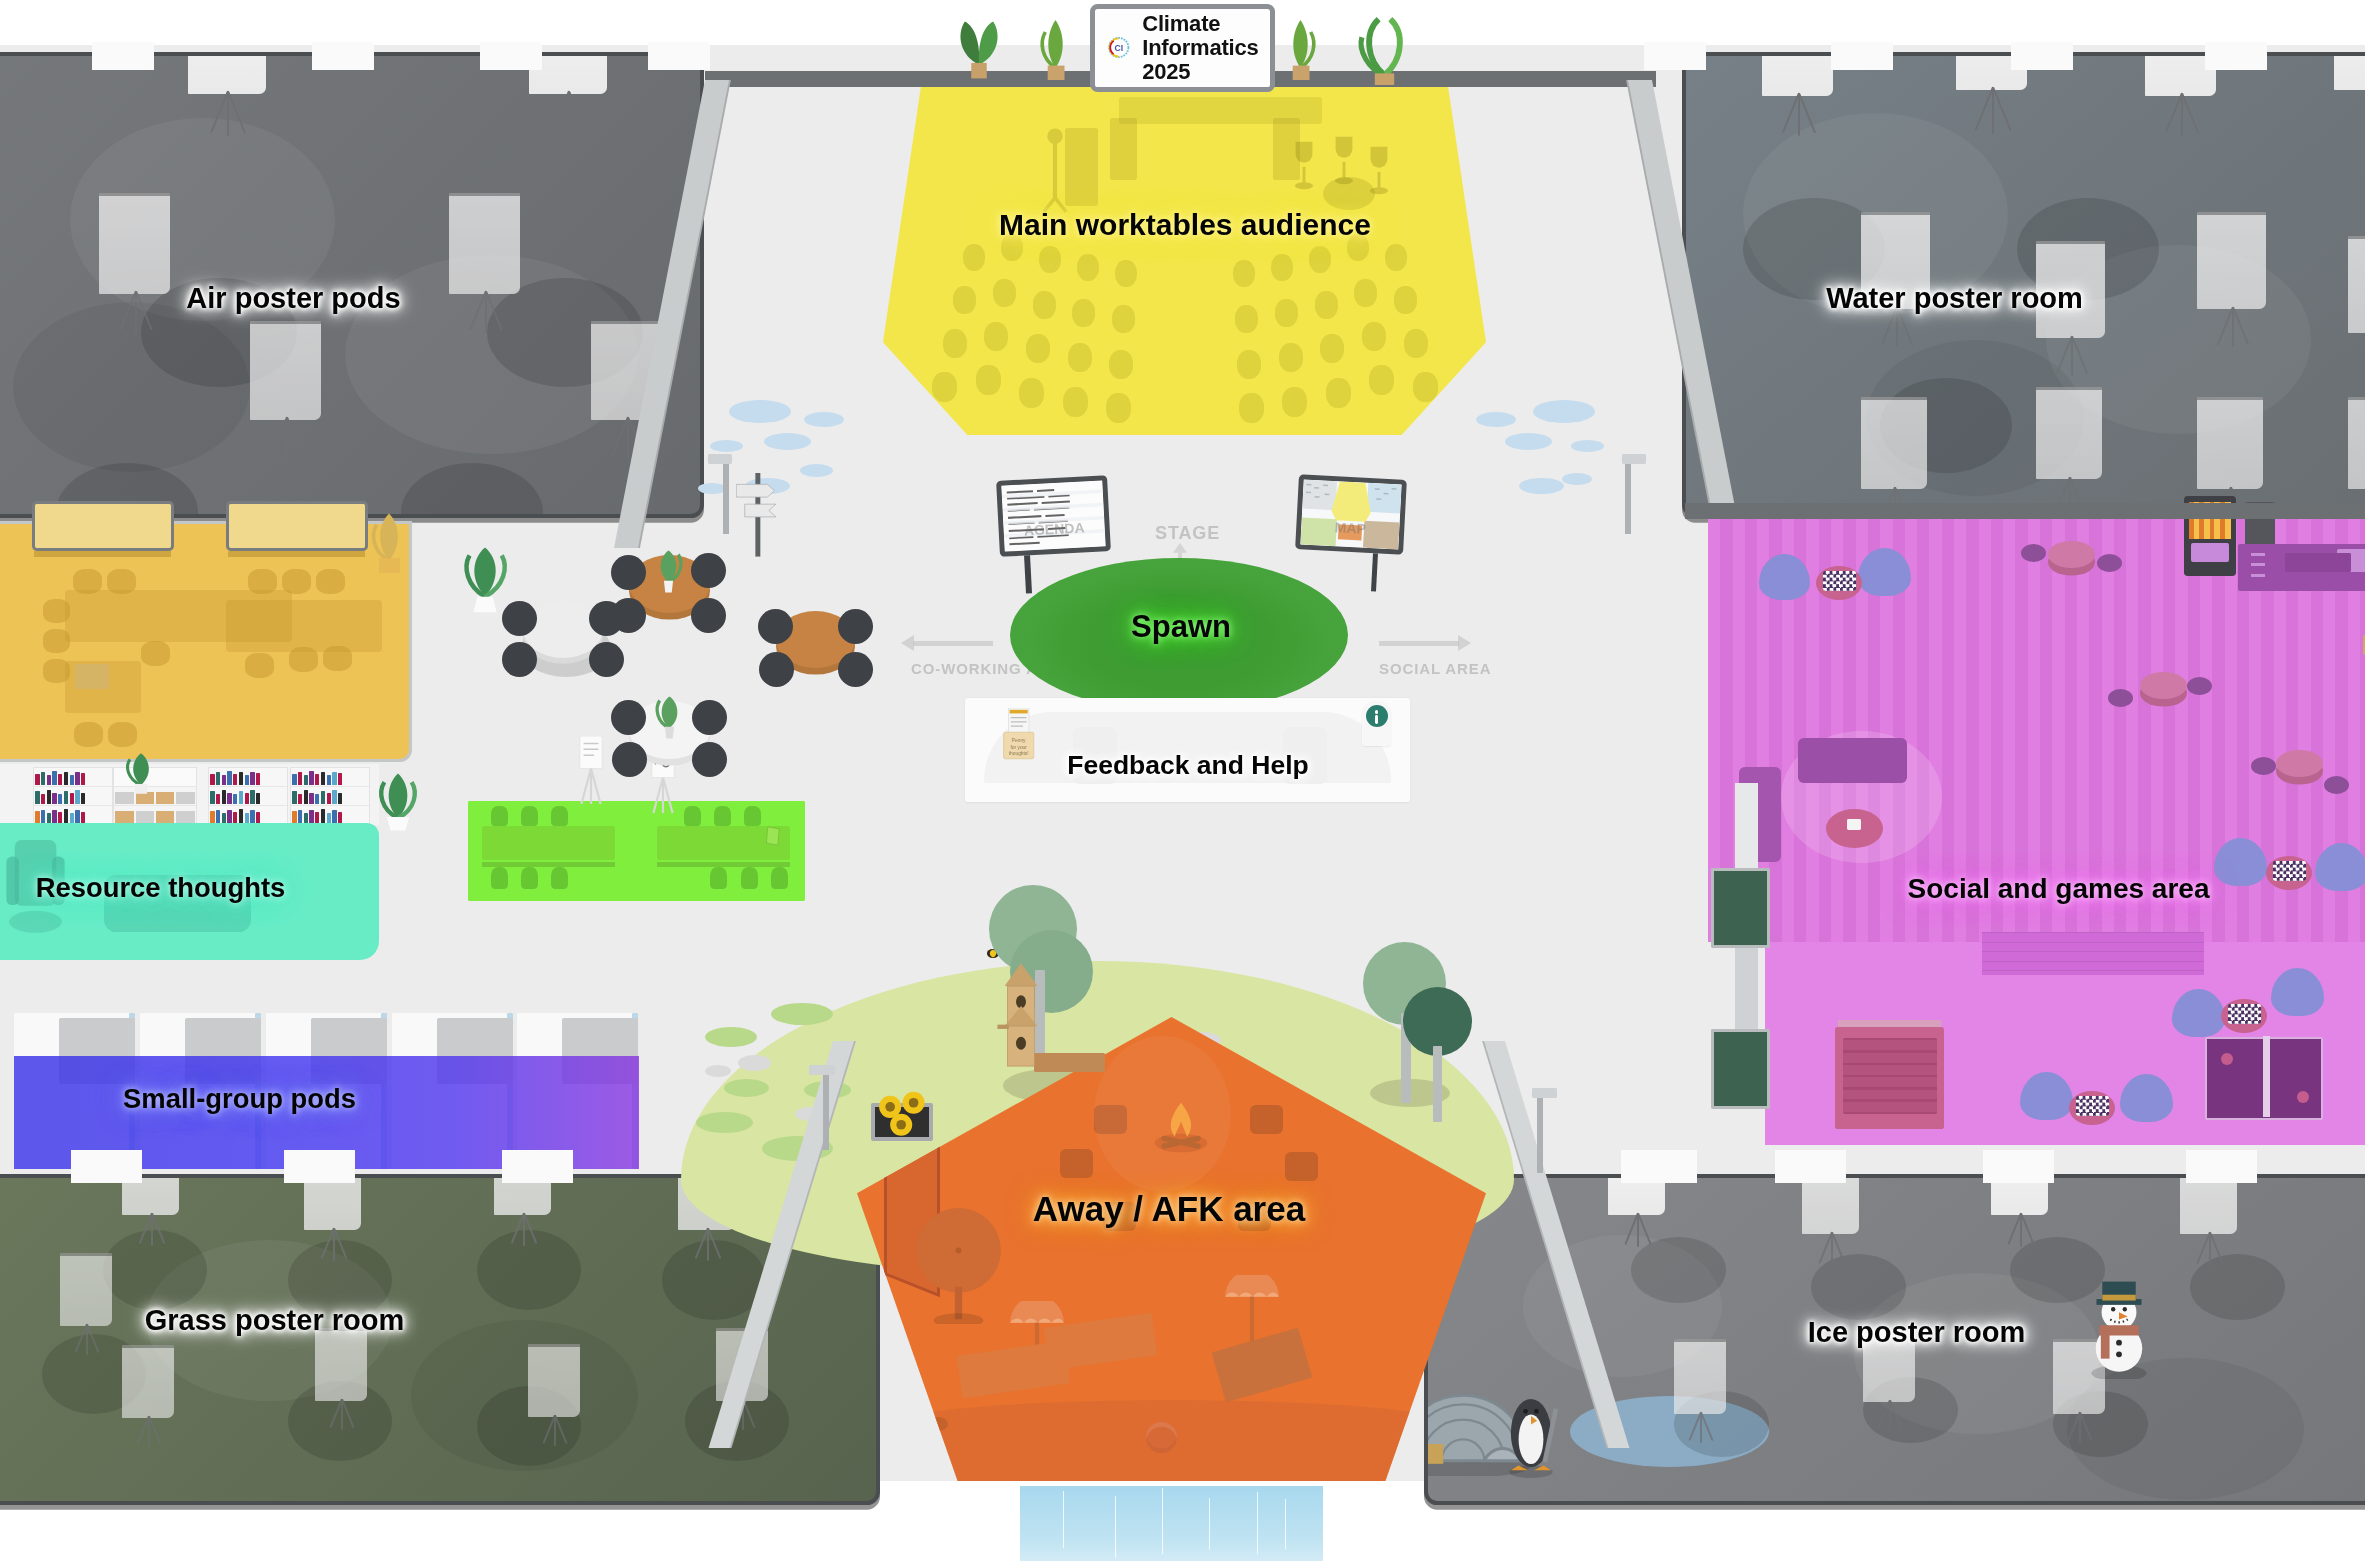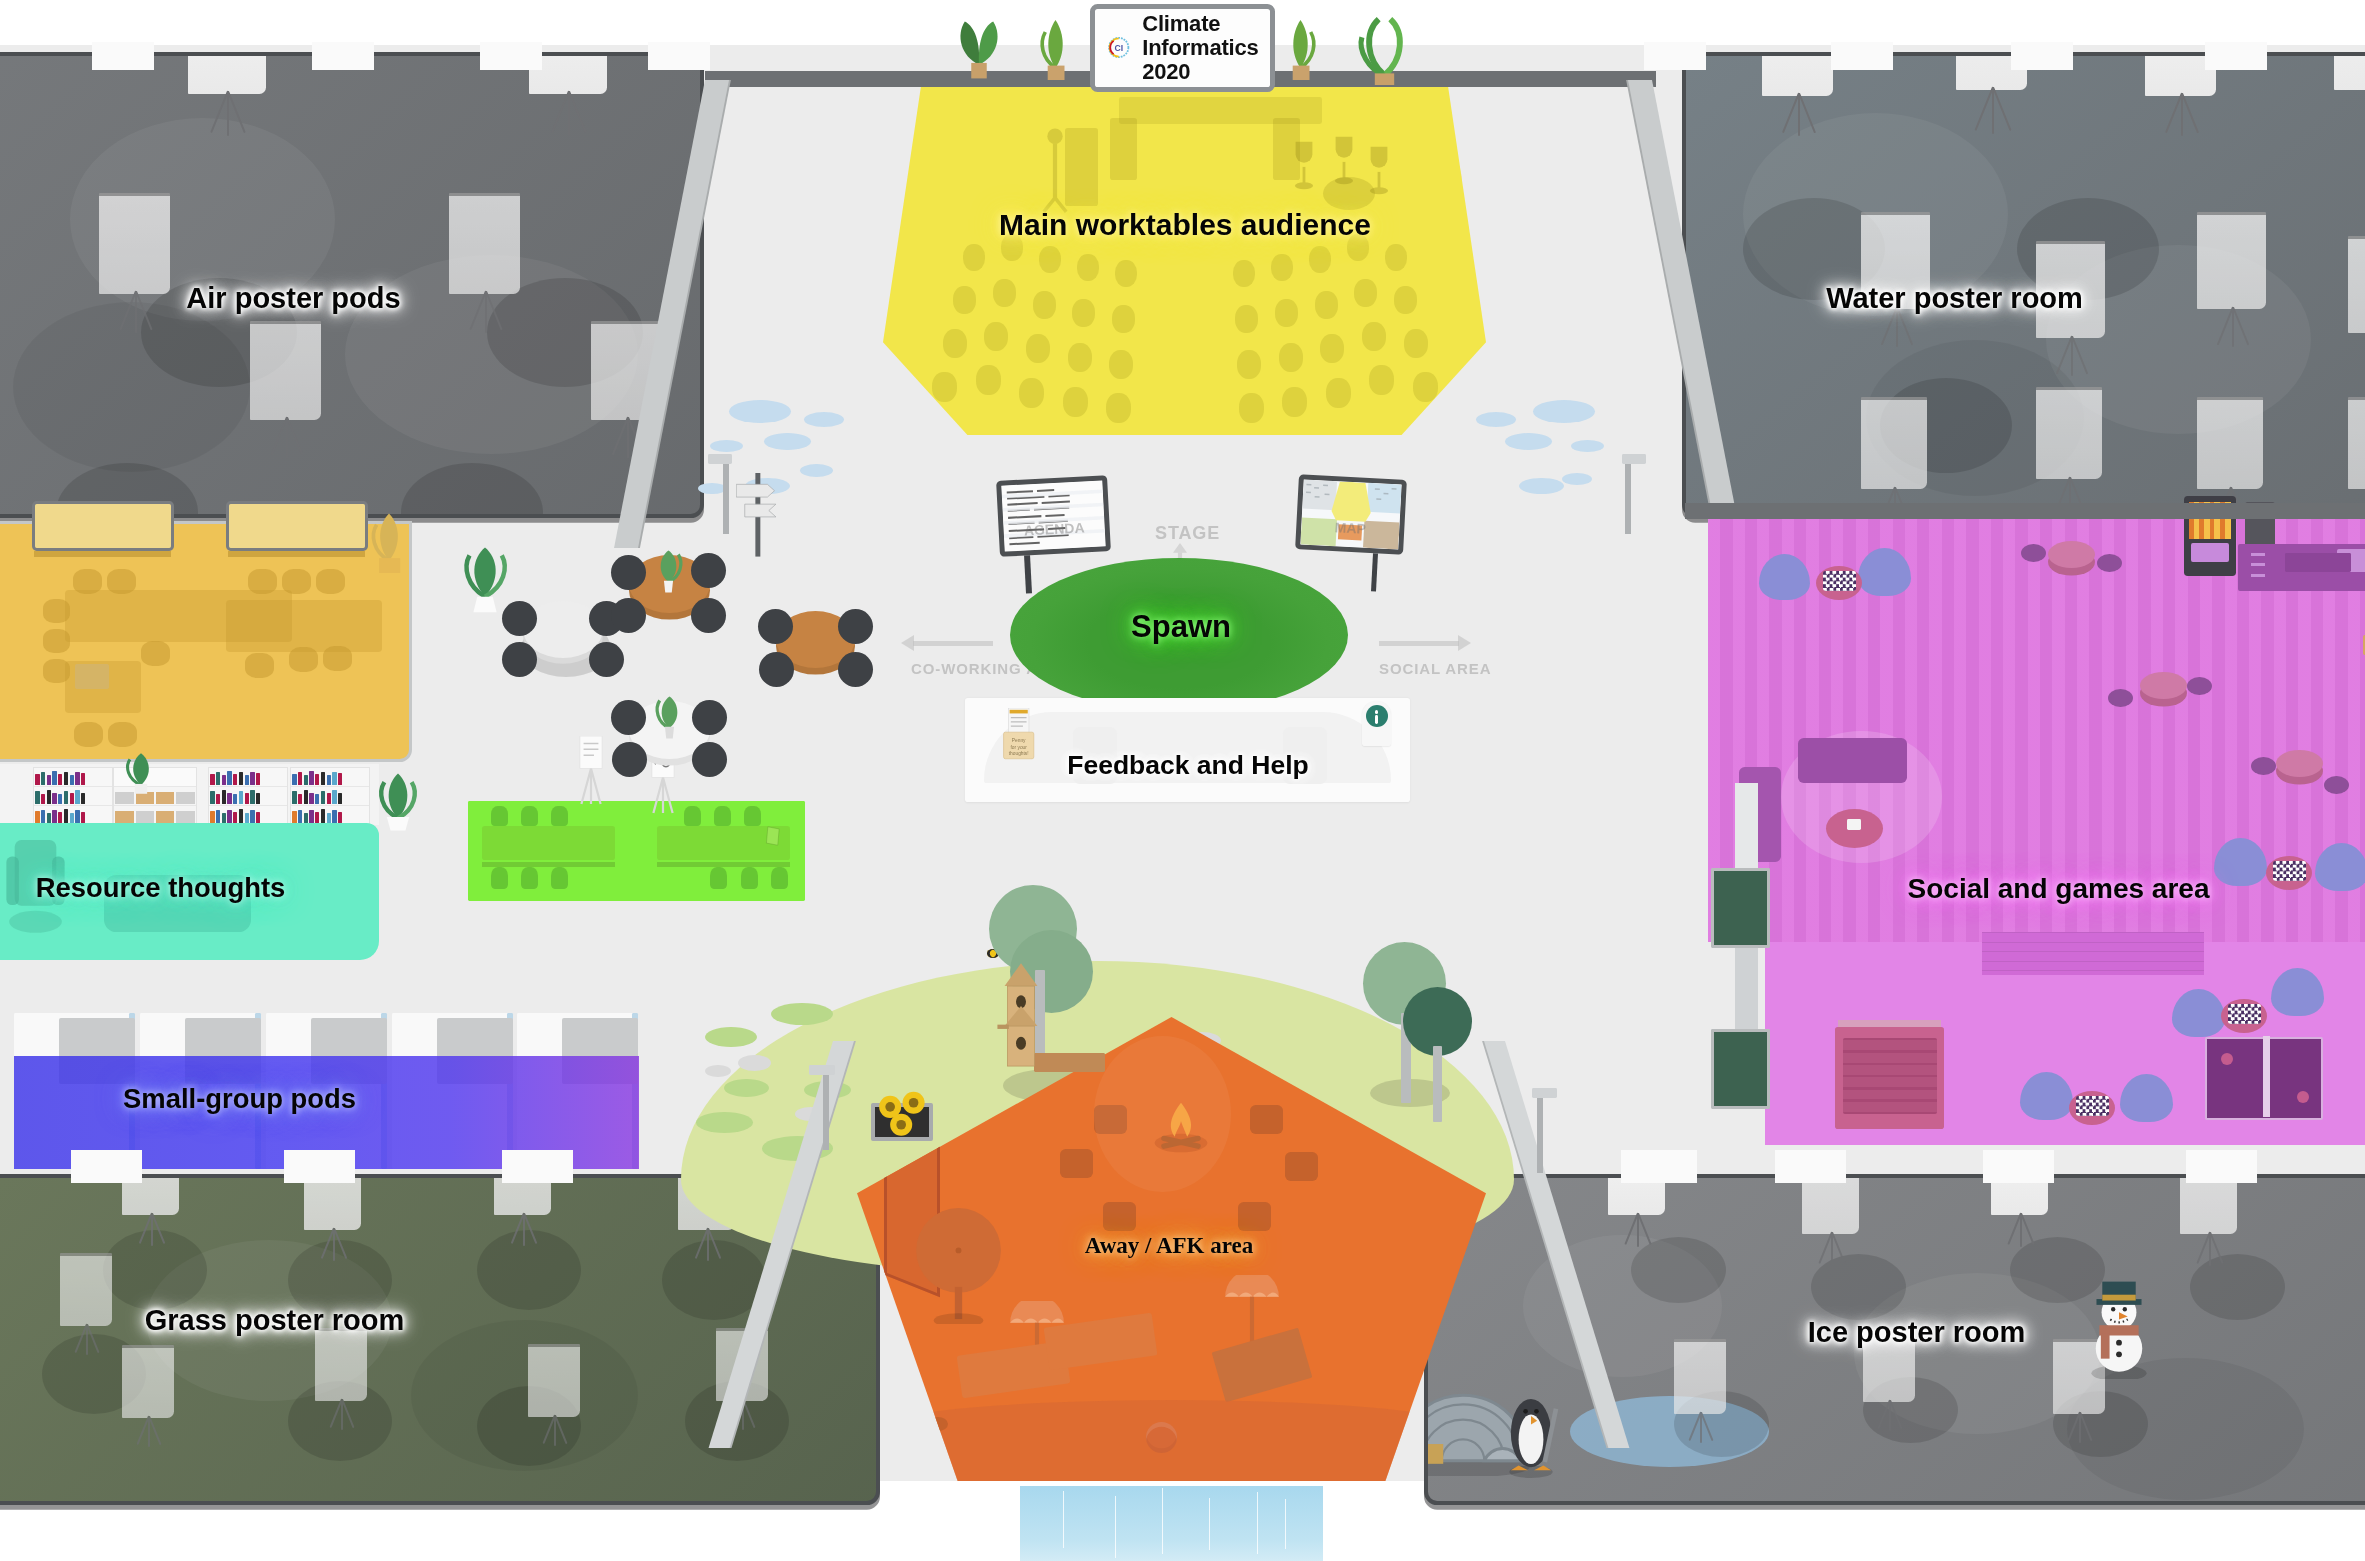--- a/index.html
+++ b/index.html
@@ -333,21 +333,21 @@
     <div class="frame">
       <svg width="45" height="45" viewBox="0 0 100 100">
         <circle cx="50" cy="50" r="38" fill="none" stroke="#6fc0e0" stroke-width="7" stroke-dasharray="7 4"></circle>
         <path d="M50 14 A36 36 0 0 0 50 86" fill="none" stroke="#f2c113" stroke-width="7"></path>
         <path d="M30 24 A32 32 0 0 0 30 76" fill="none" stroke="#c9152a" stroke-width="7"></path>
         <text x="50" y="63" font-size="34" font-weight="700" fill="#4a53a3" text-anchor="middle" font-family="Liberation Sans, sans-serif">CI</text>
       </svg>
       <div>
         <div class="btxt">Climate</div>
         <div class="btxt">Informatics</div>
-        <div class="btxt">2020</div>
+        <div class="btxt">2025</div>
       </div>
     </div>
   </div>
 
   <svg class="abs" style="left:946px;top:9.5px;z-index:59;" width="66" height="71" viewBox="0 0 100 110">
     <path d="M50 85 C22 72 14 40 28 18 C44 26 52 52 50 85Z" fill="#3f7d3c"></path>
     <path d="M50 85 C78 72 86 40 72 18 C56 26 48 52 50 85Z" fill="#4e9b48"></path>
     <rect x="38" y="82" width="24" height="24" fill="#c8a06a"></rect>
   </svg>
   <svg class="abs" style="left:1033px;top:14px;z-index:59;" width="45" height="66" viewBox="0 0 70 110">
@@ -958,21 +958,21 @@
     <div class="abs" style="left:27.4px;top:47px;width:56px;height:222px;background:#d8672f;border:3.8px solid #b8512a;transform:skewY(22deg);"></div>
     <svg class="abs" style="left:54px;top:189px;" width="95" height="118" viewBox="0 0 130 160">
       <circle cx="65" cy="60" r="58" fill="#cf6b35"></circle>
       <circle cx="65" cy="60" r="4" fill="#b85c2a"></circle>
       <rect x="60" y="110" width="10" height="44" fill="#c36231"></rect>
       <ellipse cx="65" cy="156" rx="34" ry="10" fill="rgba(0,0,0,.12)"></ellipse>
     </svg>
     <div class="abs" style="left:44px;top:374px;width:24.6px;height:17px;border-radius:50%;background:#c5622c;"></div>
     <div class="abs" style="left:71px;top:400px;width:20px;height:14px;border-radius:50%;background:#c5622c;"></div>
   </div>
-  <span class="zone-label glow-orange" style="left:1008px;top:1233px;width:322px;font-size:23px;z-index:72;font-family:Liberation Serif, serif;">Away / AFK area</span>
+  <span class="zone-label glow-orange" style="left:1008px;top:1189px;width:322px;font-size:35px;z-index:72;">Away / AFK area</span>
 
   <div class="waterfall" style="left:1020px;top:1486px;width:303px;height:76px;">
     <i style="left:43px;top:4.7px;height:57px;"></i>
     <i style="left:95px;top:9.5px;height:62px;"></i>
     <i style="left:142px;top:2.4px;height:66px;"></i>
     <i style="left:189px;top:12px;height:52px;"></i>
     <i style="left:237px;top:5.7px;height:62px;"></i>
     <i style="left:265px;top:13.2px;height:50px;"></i>
   </div>
 

